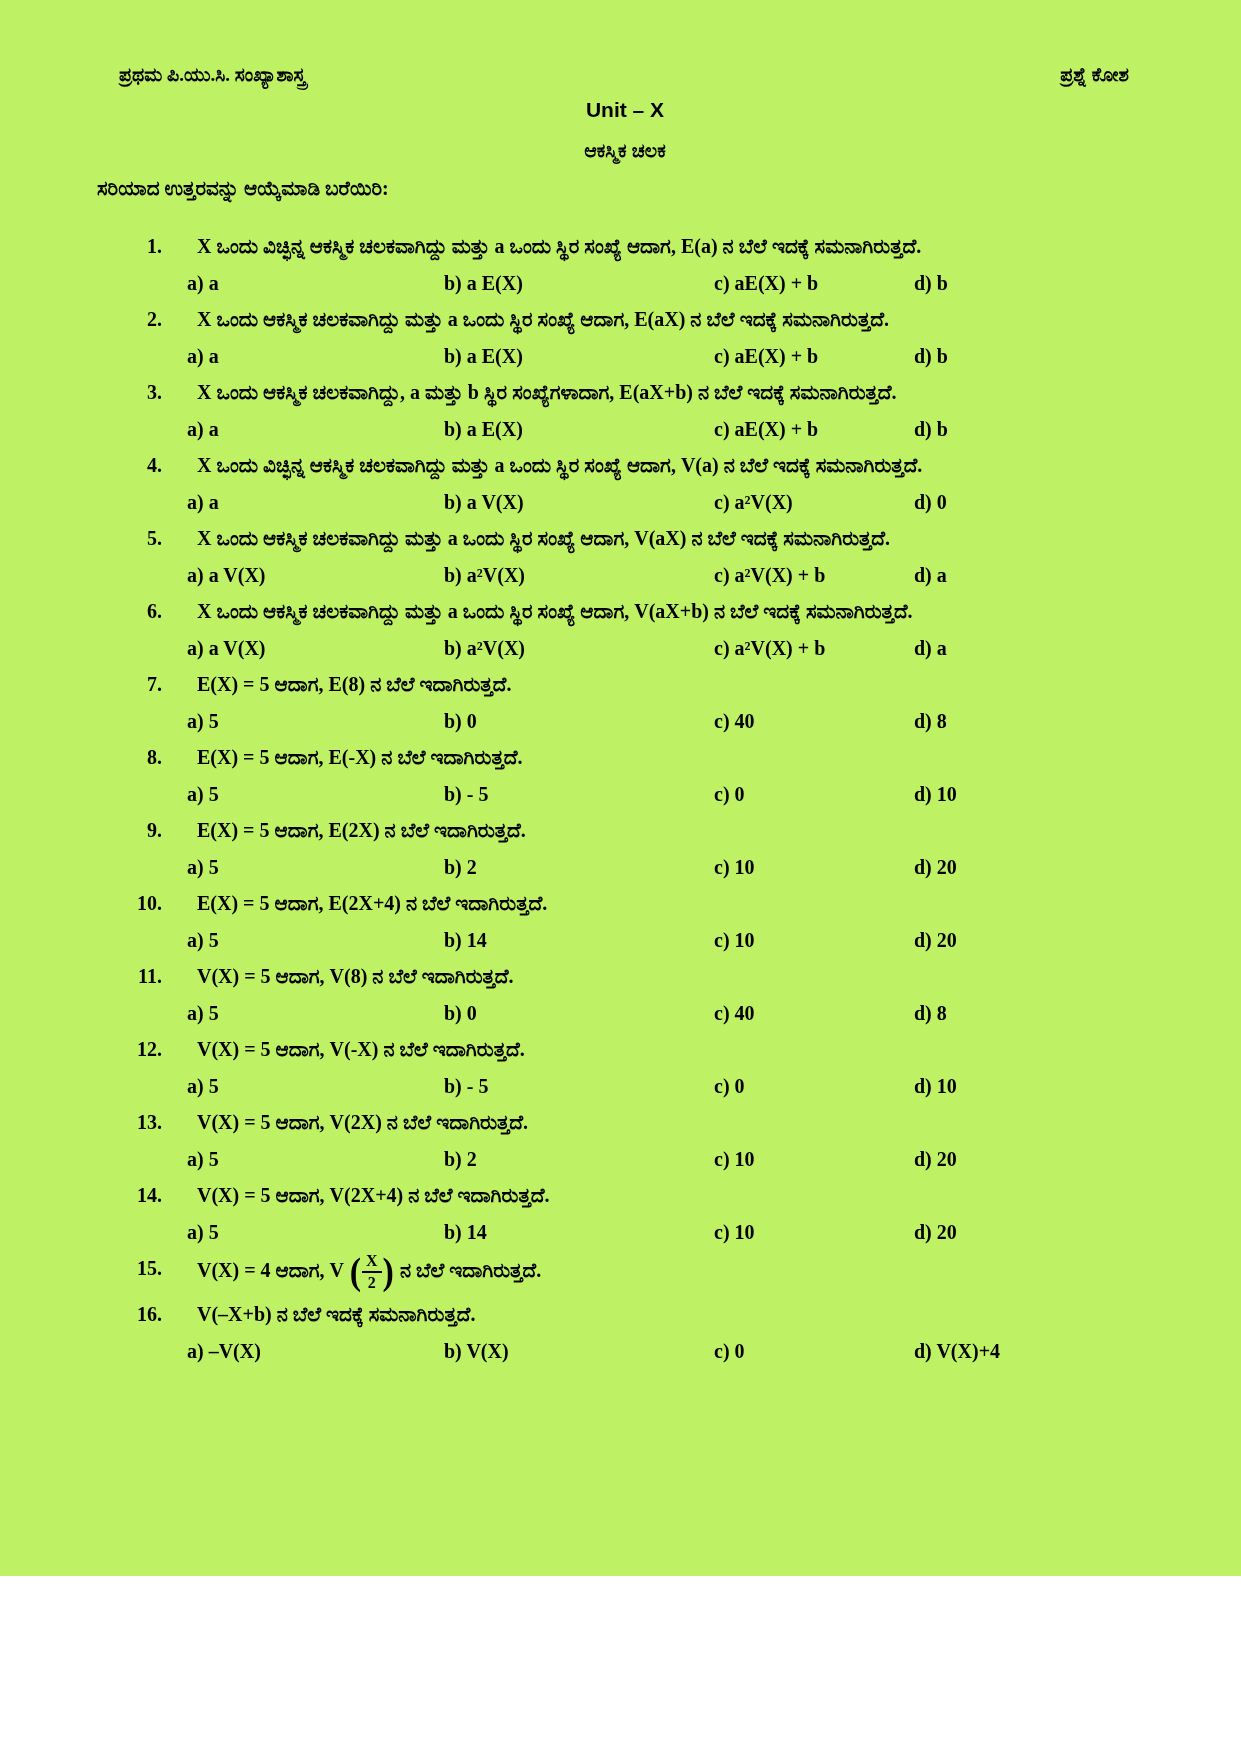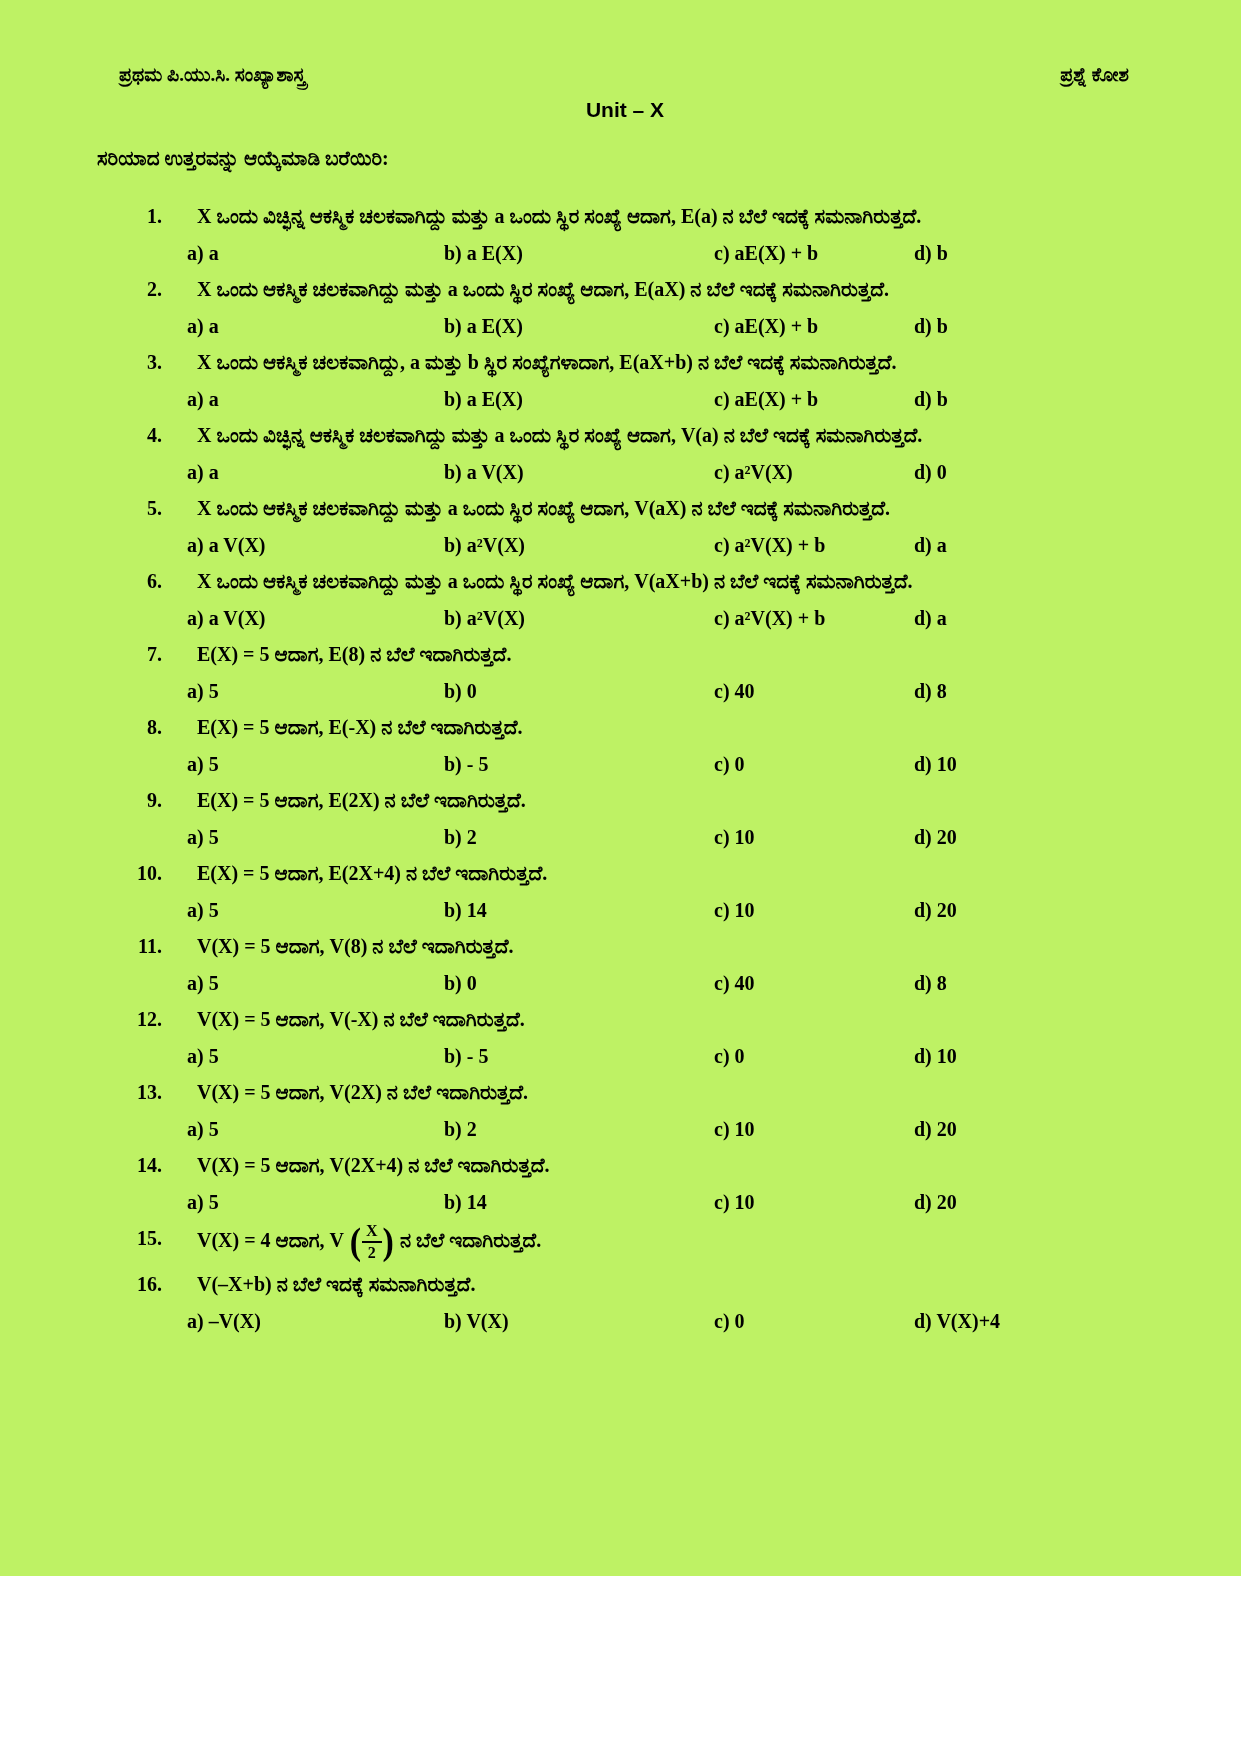--- a/index.html
+++ b/index.html
@@ -32,21 +32,21 @@
   }
   .chapter-title {
     margin-top: 14px;
     text-align: center;
     font-family: "Liberation Sans", "DejaVu Sans", sans-serif;
     font-size: 19px;
     font-weight: bold;
     line-height: 26px;
   }
   .instruction {
-    margin-top: 20px;
+    margin-top: 10px;
     padding-left: 88px;
     font-size: 20px;
     font-weight: bold;
     line-height: 28px;
   }
   .questions { margin-top: 28px; padding-right: 56px; }
   .q-block { margin-bottom: 5px; }
   .q-line {
     display: flex;
     padding-left: 88px;
@@ -109,20 +109,21 @@
 
 <div class="page">
 
   <div class="header">
     <span>ಪ್ರಥಮ ಪಿ.ಯು.ಸಿ. ಸಂಖ್ಯಾಶಾಸ್ತ್ರ</span>
     <span>ಪ್ರಶ್ನೆ ಕೋಶ</span>
   </div>
 
   <div class="unit-title">Unit – X</div>
 
+  <div class="chapter-title">ಆಕಸ್ಮಿಕ ಚಲಕ</div>
 
   <div class="instruction">ಸರಿಯಾದ ಉತ್ತರವನ್ನು ಆಯ್ಕೆಮಾಡಿ ಬರೆಯಿರಿ:</div>
 
   <div class="questions" id="questions">
   <div class="q-block">
     <div class="q-line">
       <span class="q-num">1.</span>
       <span class="q-text">
         <span>X ಒಂದು ವಿಚ್ಛಿನ್ನ ಆಕಸ್ಮಿಕ ಚಲಕವಾಗಿದ್ದು ಮತ್ತು a ಒಂದು ಸ್ಥಿರ ಸಂಖ್ಯೆ ಆದಾಗ, E(a) ನ ಬೆಲೆ ಇದಕ್ಕೆ ಸಮನಾಗಿರುತ್ತದೆ.</span>
         

